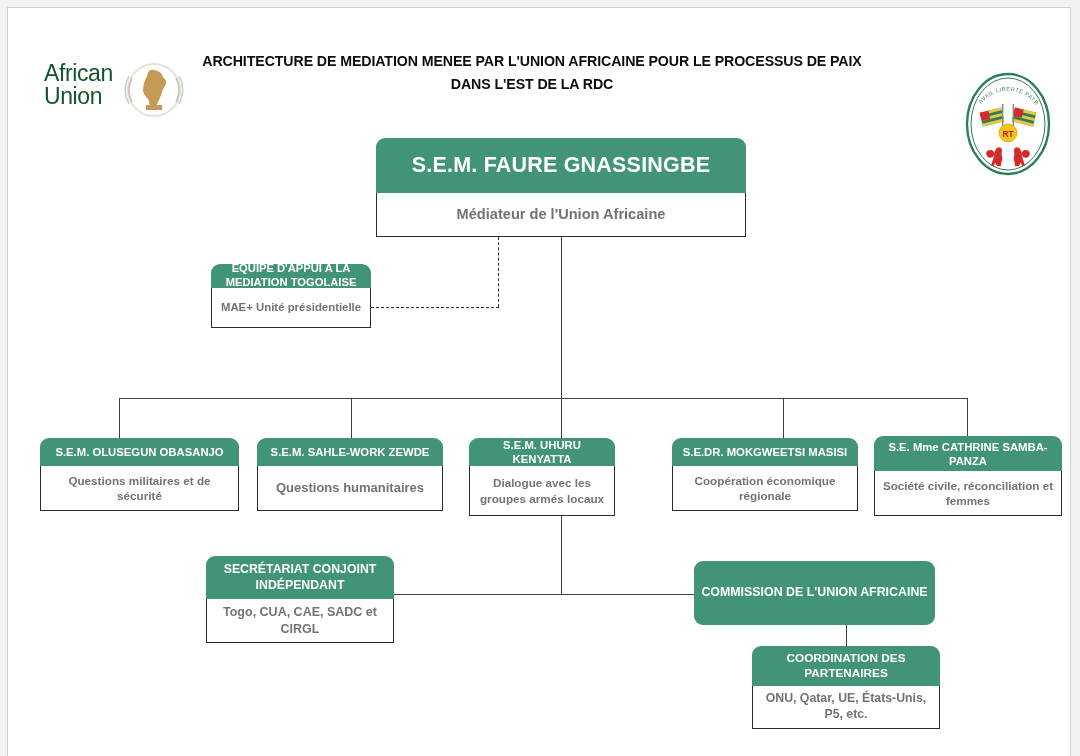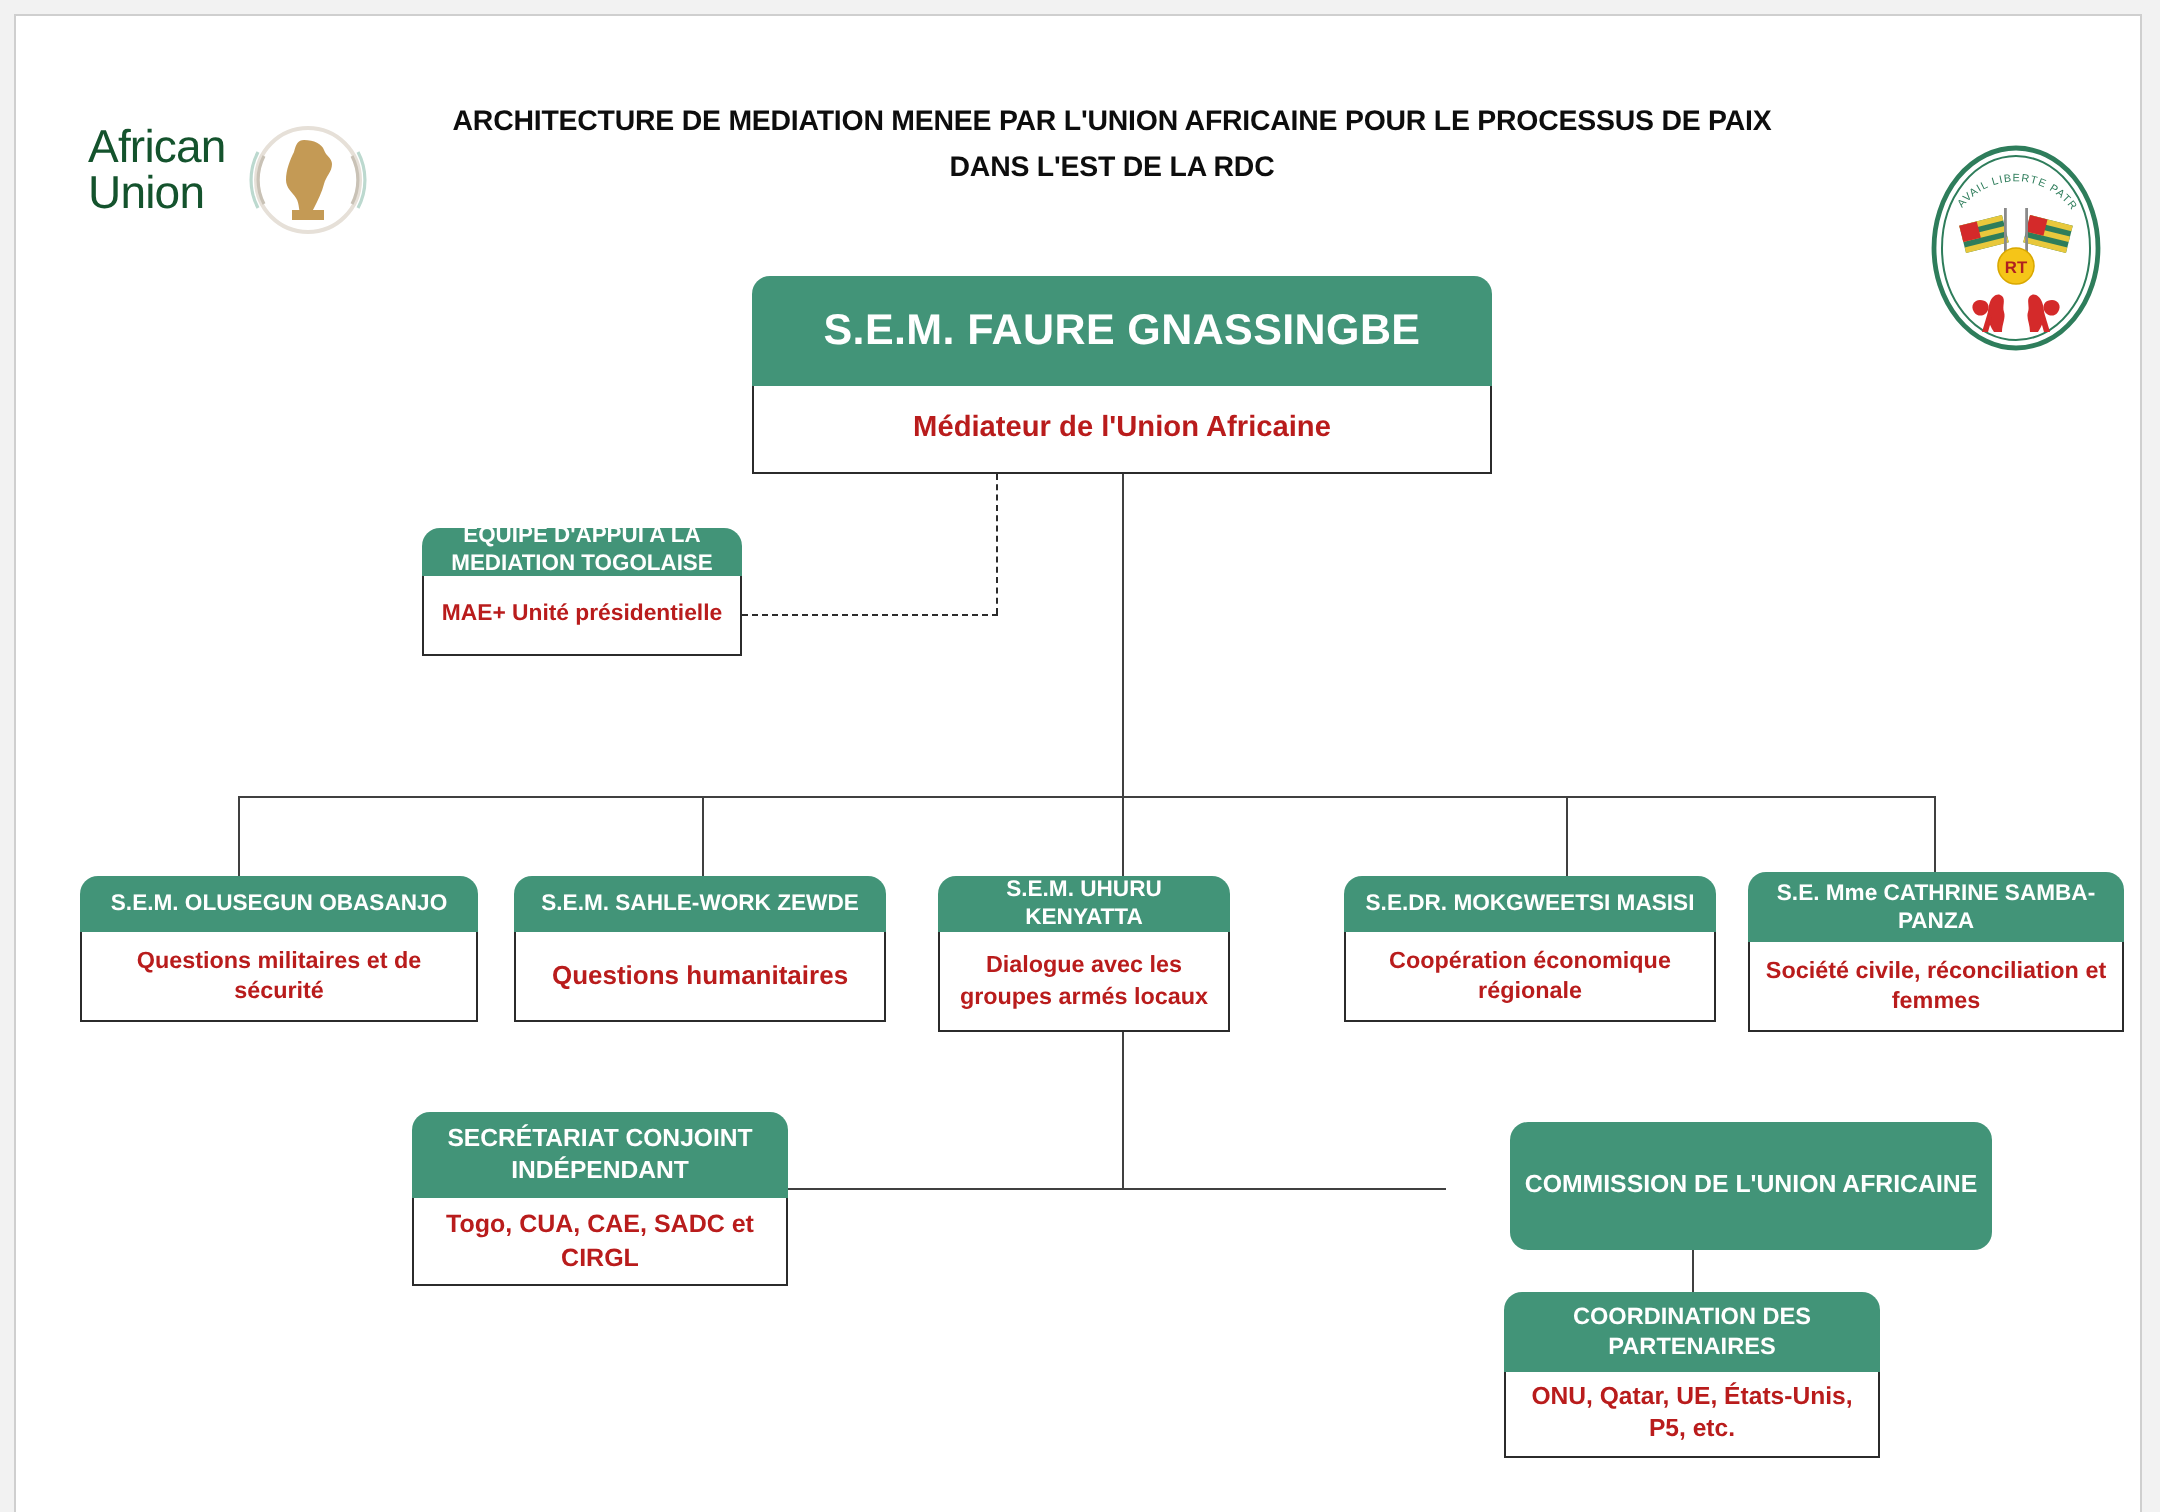--- a/index.html
+++ b/index.html
@@ -27,21 +27,21 @@
   .canvas {
     position: absolute;
     left: 0; top: 0;
     width: 1064px;
     height: 749px;
   }
 
   
   #title {
     position: absolute;
-    left: 192px;
+    left: 168px;
     top: 42px;
     width: 712px;
     text-align: center;
     font-size: 14.2px;
     font-weight: bold;
     color: #0d0d0d;
     line-height: 1.65;
     letter-spacing: -0.1px;
   }
 
@@ -104,21 +104,21 @@
     box-sizing: border-box;
     display: flex;
     align-items: center;
     justify-content: center;
     border-radius: 9px 9px 0 0;
     line-height: 1.24;
     padding: 3px 6px;
   }
   .node .body {
     background: #ffffff;
-    color: #b91c1c;
+    color: #737373;
     font-weight: bold;
     text-align: center;
     box-sizing: border-box;
     border: 1px solid #2b2b2b;
     border-top: none;
     display: flex;
     align-items: center;
     justify-content: center;
     line-height: 1.3;
     padding: 0 6px;
@@ -161,21 +161,21 @@
   #node-samba { left: 866px; top: 428px; width: 188px; }
   #node-samba .head { height: 35px; }
   #node-samba .body { height: 45px; }
 
   
   #node-secretariat { left: 198px; top: 548px; width: 188px; }
   #node-secretariat .head { height: 43px; font-size: 12.3px; }
   #node-secretariat .body { height: 44px; font-size: 12.5px; }
 
   
-  #node-commission { left: 747px; top: 553px; width: 241px; height: 64px; }
+  #node-commission { left: 686px; top: 553px; width: 241px; height: 64px; }
   #node-commission .head { height: 64px; font-size: 12.4px; }
 
   
   #node-coordination { left: 744px; top: 638px; width: 188px; }
   #node-coordination .head { height: 40px; font-size: 11.8px; }
   #node-coordination .body { height: 43px; font-size: 12.3px; }
 </style>
 </head>
 <body>
 

